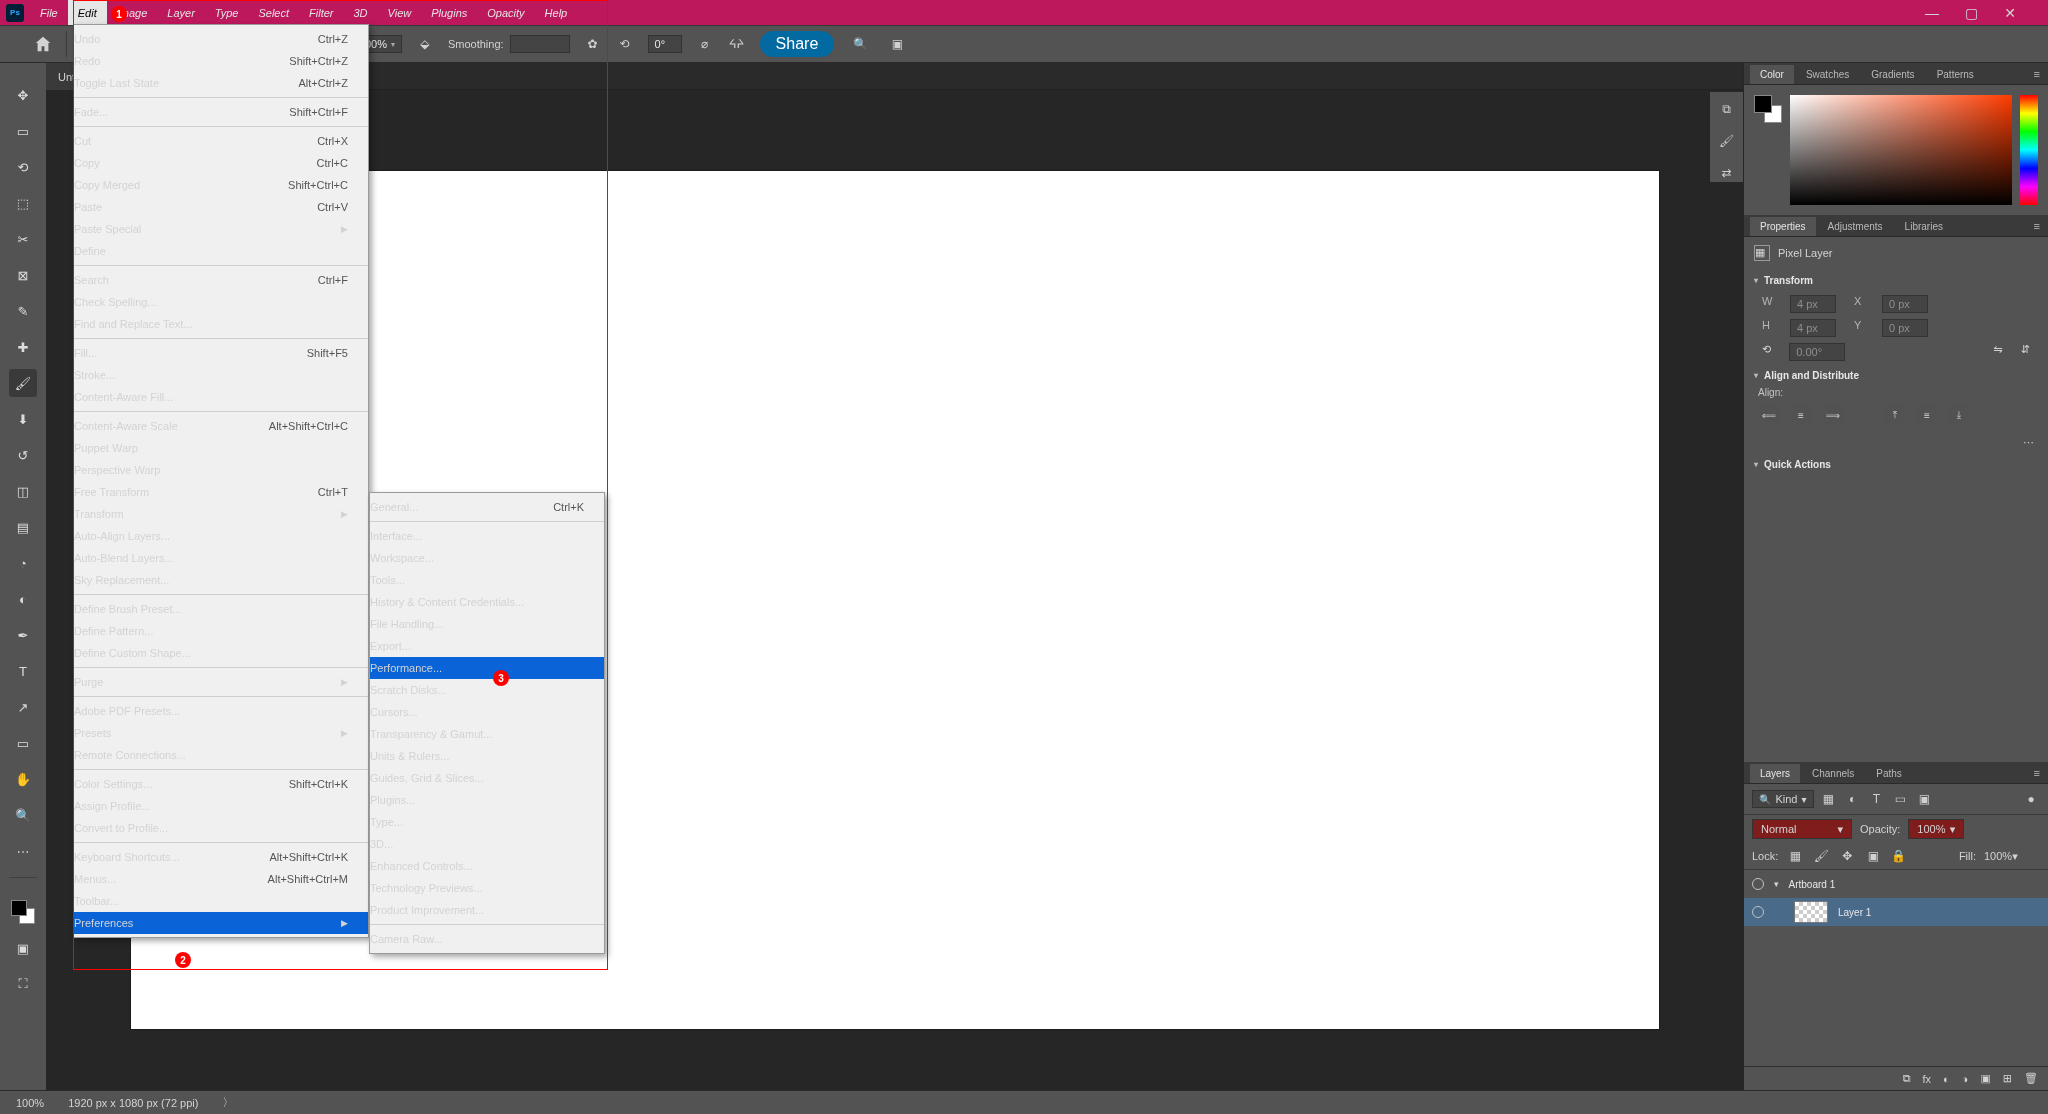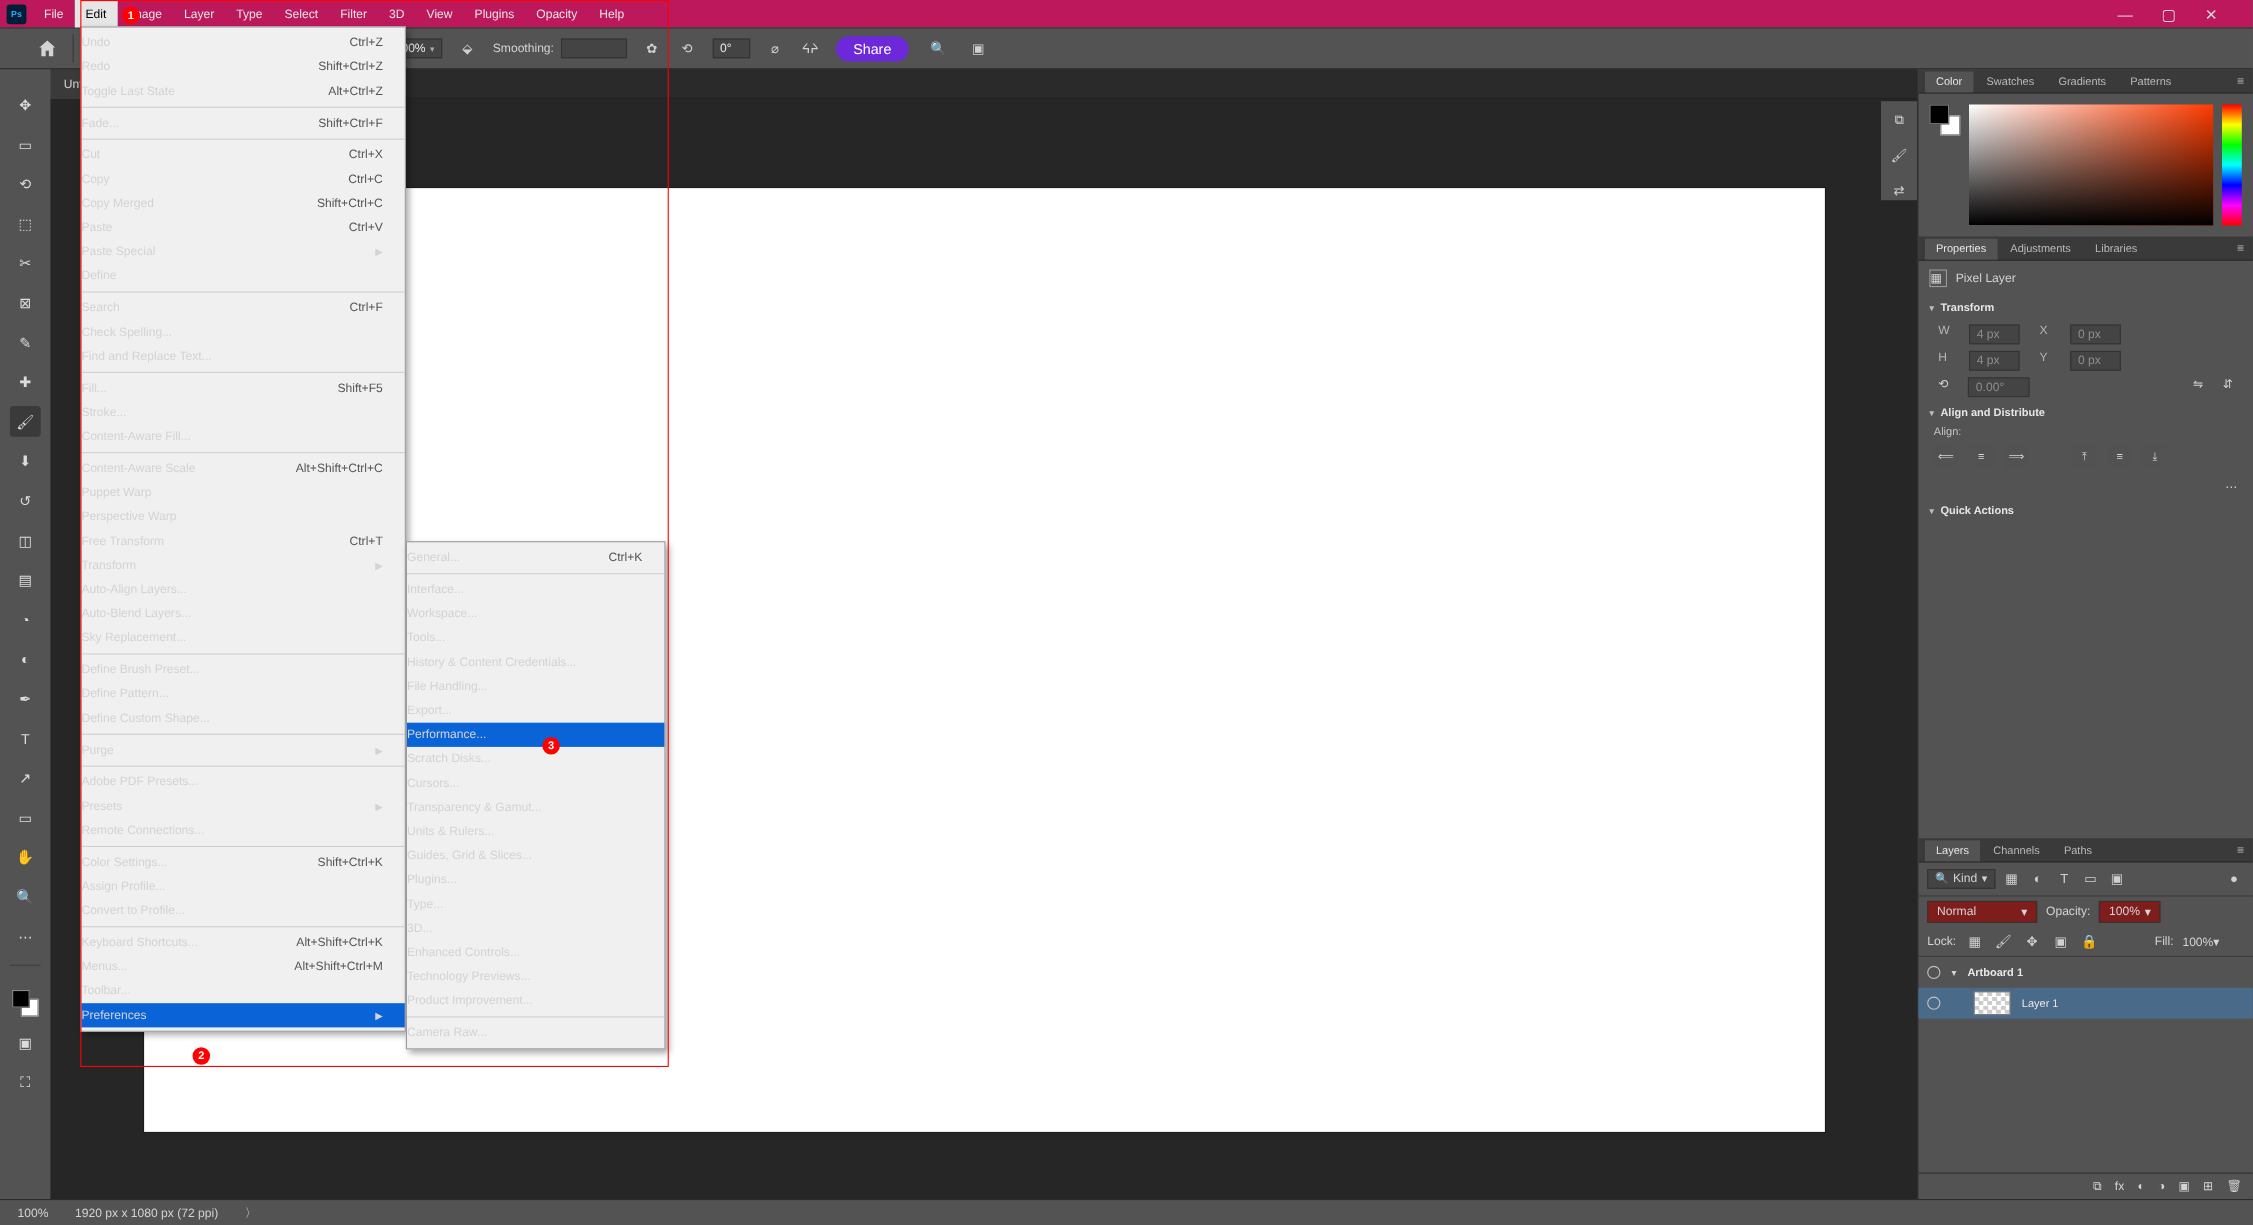--- a/index.html
+++ b/index.html
@@ -13,21 +13,21 @@
 .win-ctrls span{font-size:14px;cursor:default}
 
 .optionbar{height:38px;background:#535353;border-top:1px solid #383838;border-bottom:1px solid #2a2a2a;display:flex;align-items:center;padding-left:34px;gap:14px}
 .home-ic{width:18px;height:18px;background:#d3d3d3;clip-path:polygon(50% 10%,90% 45%,80% 45%,80% 90%,58% 90%,58% 62%,42% 62%,42% 90%,20% 90%,20% 45%,10% 45%)}
 .ob-sep{width:1px;height:26px;background:#3a3a3a}
 .ob-field{display:flex;align-items:center;gap:6px}
 .ob-field label{color:#d3d3d3}
 .ob-val{background:#444;border:1px solid #333;height:18px;padding:0 6px;display:flex;align-items:center;min-width:40px;color:#e8e8e8}
 .ob-drop::after{content:"▾";margin-left:4px;color:#aaa;font-size:8px}
 .ob-ic{width:18px;height:18px;display:flex;align-items:center;justify-content:center;color:#d0d0d0;font-size:12px}
-.share-btn{margin-left:auto;background:#6d28d9;color:#fff;border-radius:20px;padding:4px 16px;font-size:13px}
+.share-btn{margin-left:auto;background:#0369a1;color:#fff;border-radius:20px;padding:4px 16px;font-size:16px}
 .ob-right{display:flex;align-items:center;gap:18px;padding-right:30px}
 
 .tabstrip{position:absolute;left:46px;right:305px;top:63px;height:27px;background:#2a2a2a;border-bottom:1px solid #222}
 .tabstrip .tab{display:inline-flex;align-items:center;height:27px;padding:0 12px;background:#3a3a3a;color:#e5e5e5;font-size:10px}
 
 .toolrail{position:absolute;left:0;top:63px;width:46px;bottom:24px;background:#535353;display:flex;flex-direction:column;align-items:center;padding-top:18px;gap:8px}
 .tool{width:28px;height:28px;display:flex;align-items:center;justify-content:center;color:#dcdcdc;font-size:13px}
 .tool.divider{width:28px;height:1px;background:#3f3f3f;margin:4px 0}
 .tool.active{background:#3a3a3a;border-radius:3px}
 .tool.swatch{width:28px;height:28px;position:relative;margin-top:8px}
@@ -60,42 +60,42 @@
 .layers-top{display:flex;align-items:center;gap:6px;padding:6px 8px;border-bottom:1px solid #3a3a3a}
 .layers-top .kind{background:#444;border:1px solid #333;height:18px;display:flex;align-items:center;padding:0 6px;gap:4px;font-size:10px}
 .layers-row2{display:flex;align-items:center;gap:8px;padding:4px 8px}
 .layers-row2 .sel{background:#7f1d1d;border:1px solid #333;height:20px;padding:0 8px;display:flex;align-items:center;font-size:10px;min-width:100px;justify-content:space-between}
 .lock-row{display:flex;align-items:center;gap:8px;padding:4px 8px;border-bottom:1px solid #3a3a3a}
 .lyr{display:flex;align-items:center;gap:10px;height:28px;padding:0 8px}
 .lyr.selected{background:#4a6a8a}
 .lyr .eye{width:12px;height:12px;border:1px solid #c0c0c0;border-radius:50%}
 .lyr .thumb{width:34px;height:22px;background:repeating-conic-gradient(#ccc 0 25%,#fff 0 50%) 0 0/8px 8px;border:1px solid #777}
 .lyr .name{color:#e8e8e8;font-size:10px}
-.lyr.artb .name{font-weight:700}
+.lyr.artb .name{font-weight:400}
 .panel-footer{margin-top:auto;height:24px;border-top:1px solid #2f2f2f;display:flex;align-items:center;justify-content:flex-end;gap:12px;padding:0 10px;color:#bdbdbd;font-size:10px}
 
 .red-box{position:absolute;border:1px solid #ff0000;pointer-events:none}
 .badge{position:absolute;width:16px;height:16px;border-radius:50%;background:#ff0000;color:#fff;font-size:10px;font-weight:700;display:flex;align-items:center;justify-content:center;pointer-events:none}
 
 .menu{position:absolute;background:#f0f0f0;border:1px solid #9a9a9a;box-shadow:3px 3px 6px rgba(0,0,0,.35);padding:3px 0}
 .menu .mrow{height:22px;display:flex;align-items:center;padding:0 20px 0 0;color:#000;white-space:nowrap;cursor:default}
 .menu .mrow.disabled{color:#9a9a9a}
 .menu .mrow.hl{background:#0a64d8;color:#fff}
 .menu .mrow .sc{margin-left:auto;padding-left:24px;color:#555}
 .menu .mrow .arrow{margin-left:auto;font-size:9px}
 .menu hr{border:none;border-top:1px solid #cfcfcf;margin:3px 0}
 
 .status{position:absolute;left:0;right:0;bottom:0;height:24px;background:#535353;border-top:1px solid #2a2a2a;display:flex;align-items:center;padding:0 16px;gap:24px;font-size:10px;color:#d3d3d3}
 </style>
 </head>
 <body>
 
 <div class="menubar">
   <div class="ps-logo">Ps</div>
-  <div id="menubar-items" style="display: flex;">
+  <div id="menubar-items" style="display: flex; font-style: italic;">
       <div class="mi">File</div>
       <div class="mi active">Edit</div>
       <div class="mi">Image</div>
       <div class="mi">Layer</div>
       <div class="mi">Type</div>
       <div class="mi">Select</div>
       <div class="mi">Filter</div>
       <div class="mi">3D</div>
       <div class="mi">View</div>
       <div class="mi">Plugins</div>

